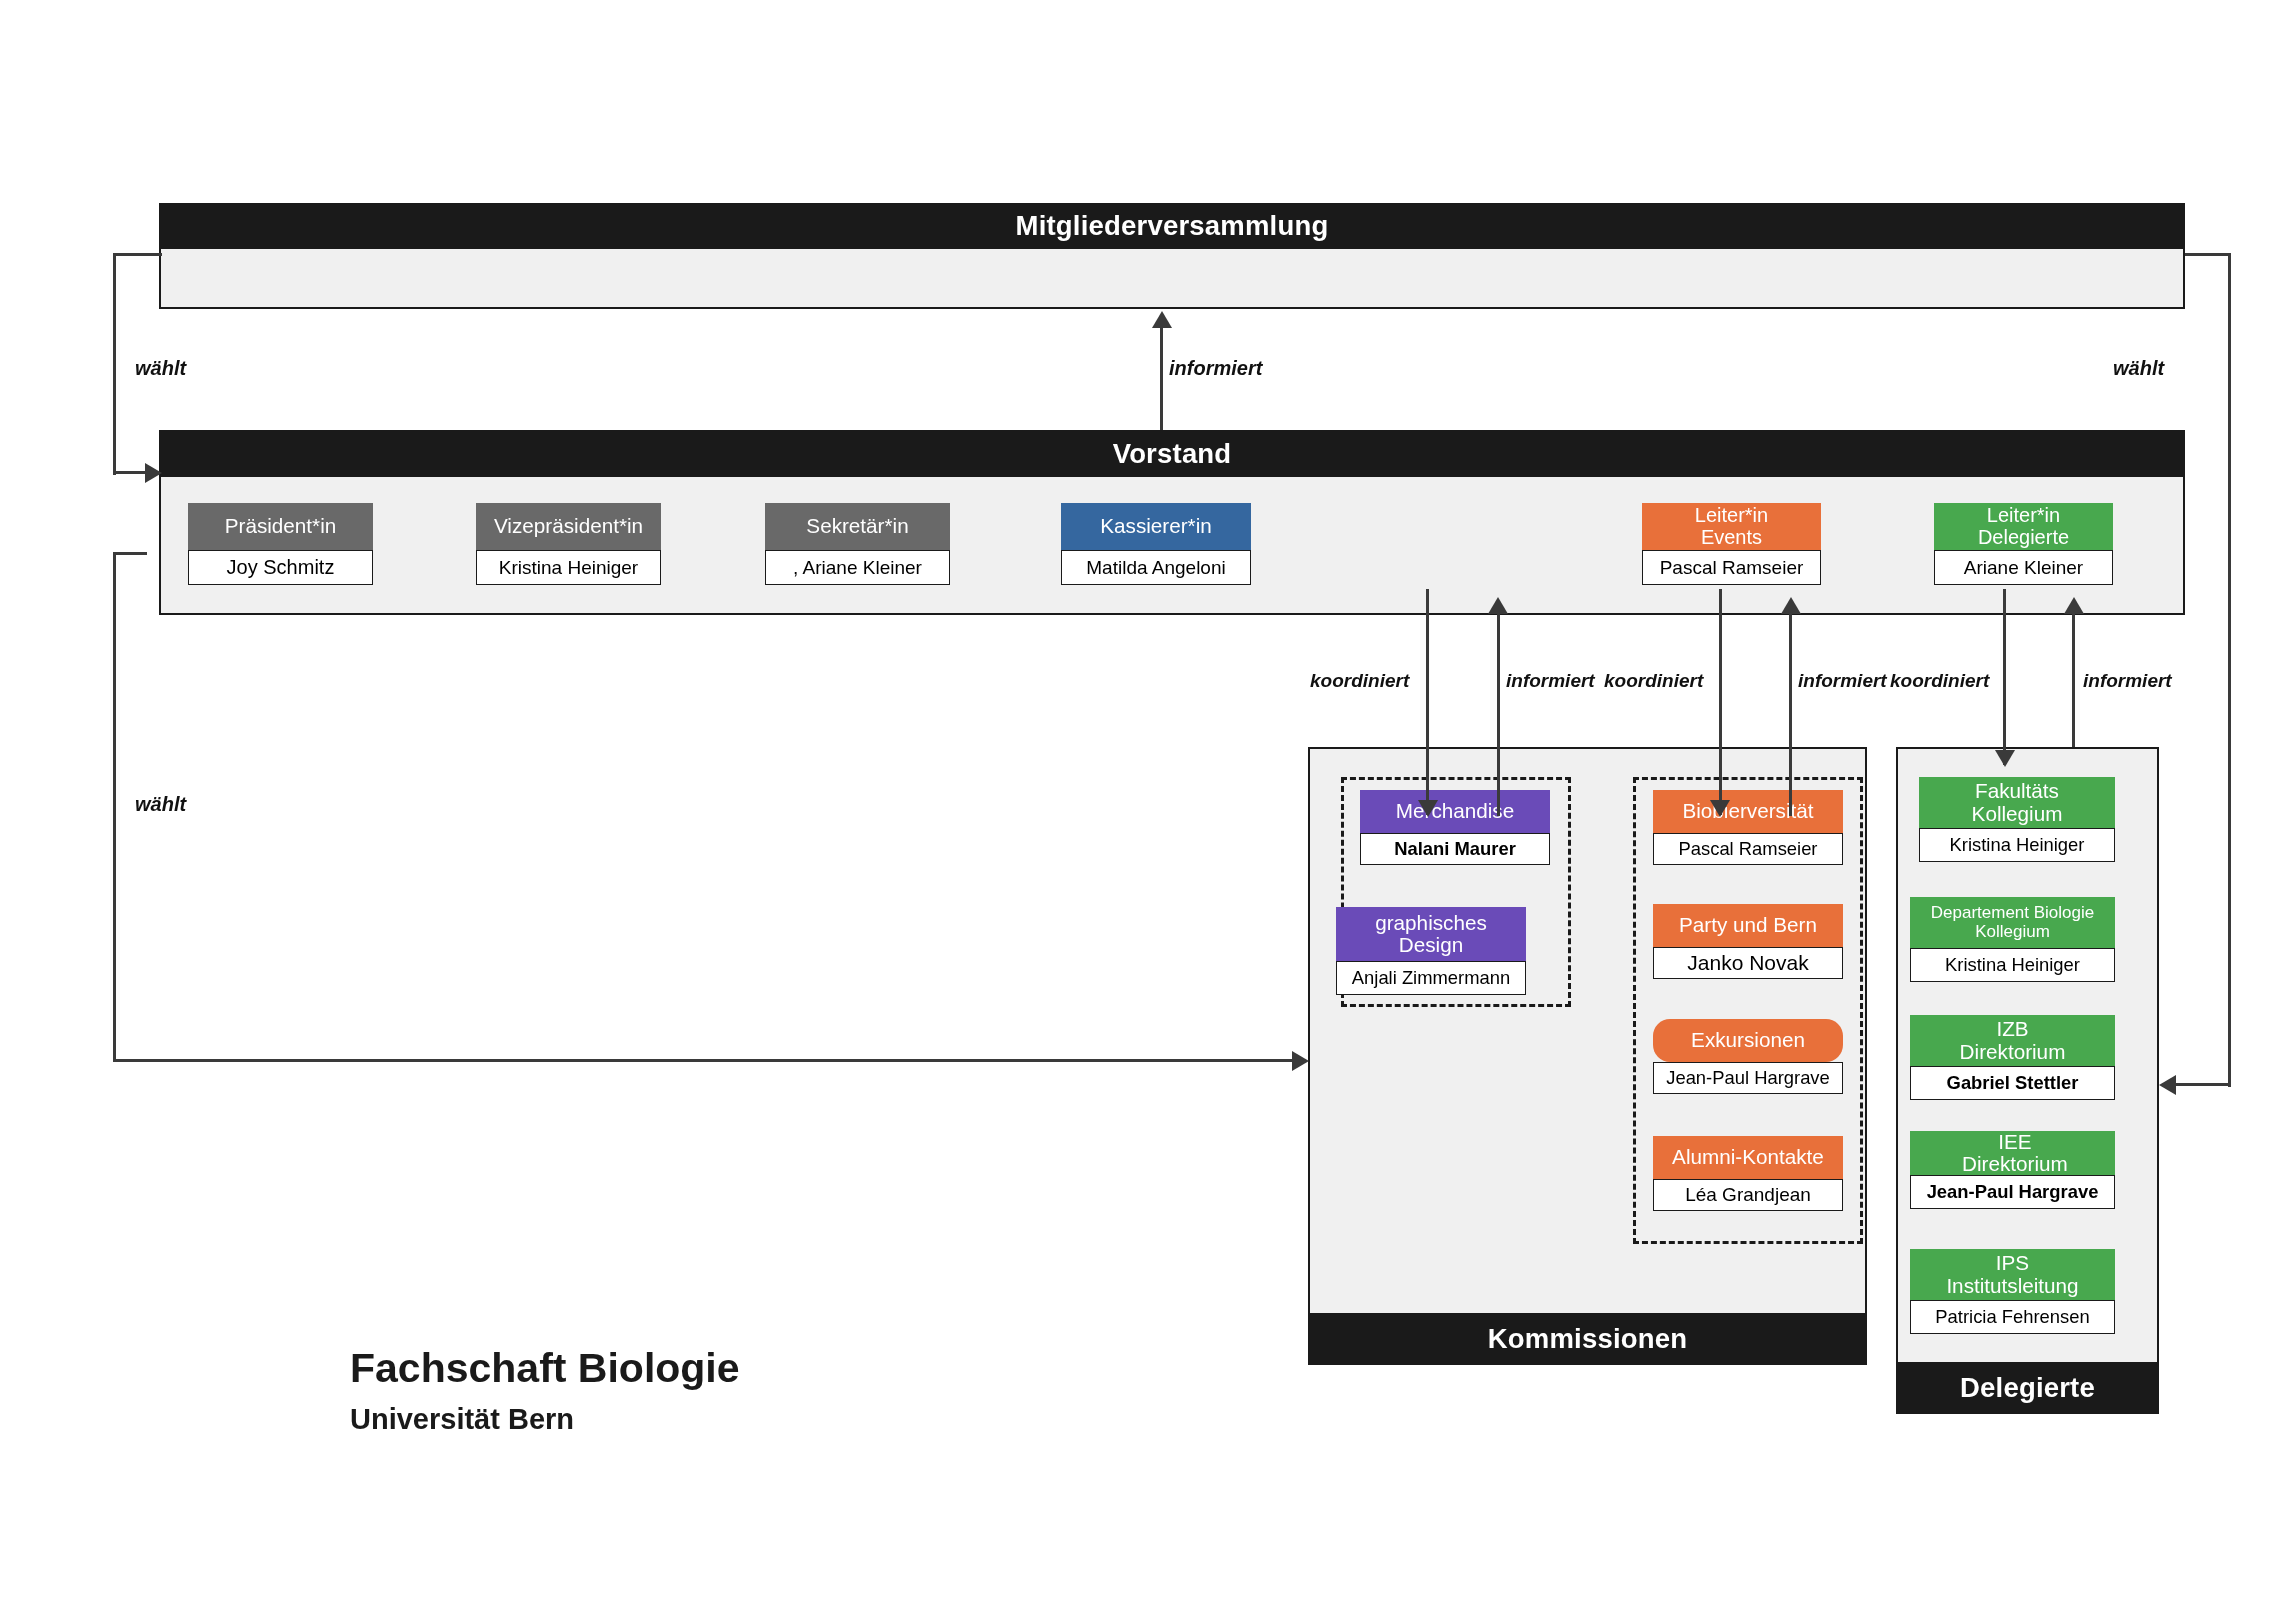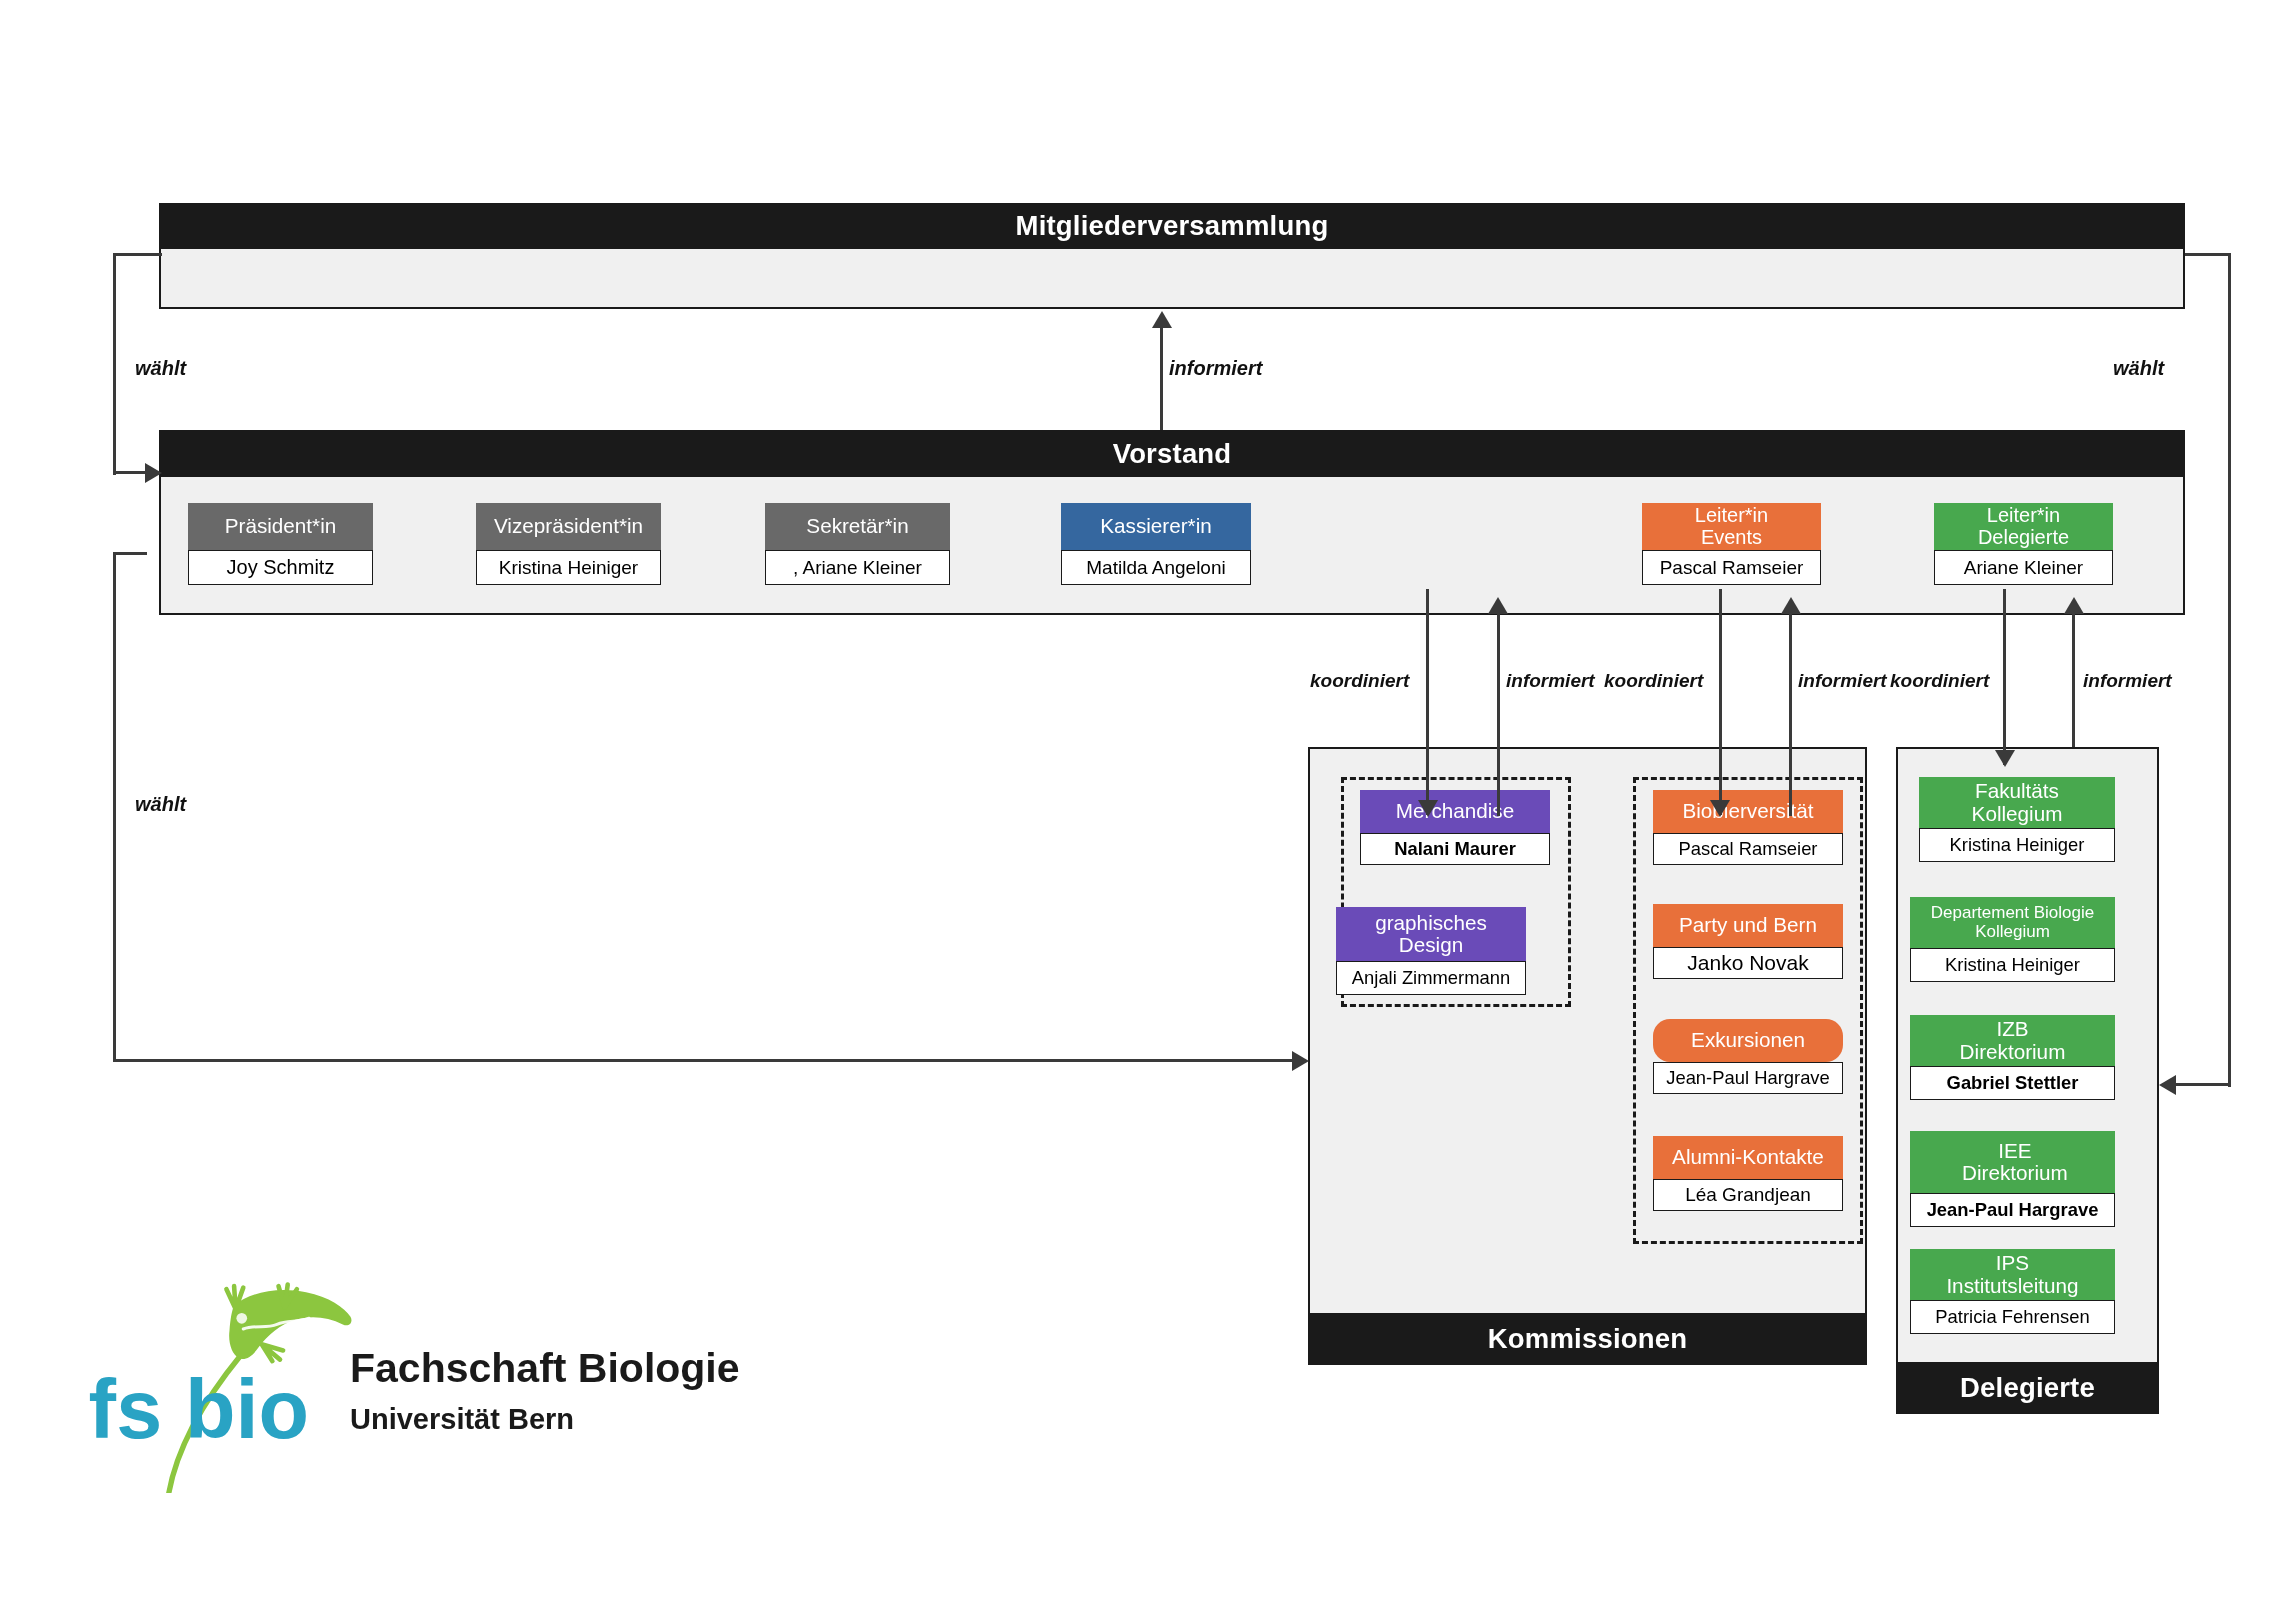--- a/index.html
+++ b/index.html
@@ -173,21 +173,21 @@
     <div class="nm" style="height:34px;font-size:18.4px;">Kristina Heiniger</div>
   </div>
 
   <div class="card" style="left:1910px;top:1015px;width:205px;height:84px;">
     <div class="cap c-green" style="height:51px;font-size:20.7px;white-space:pre-line;">IZB
 Direktorium</div>
     <div class="nm bold" style="height:34px;font-size:18.4px;">Gabriel Stettler</div>
   </div>
 
   <div class="card" style="left:1910px;top:1131px;width:205px;height:84px;">
-    <div class="cap c-green" style="height:62px;font-size:20.7px;white-space:pre-line;padding-left:8px;">IEE
+    <div class="cap c-green" style="height:44px;font-size:20.7px;white-space:pre-line;padding-left:8px;">IEE
 Direktorium</div>
     <div class="nm bold" style="height:34px;font-size:18.4px;">Jean-Paul Hargrave</div>
   </div>
 
   <div class="card" style="left:1910px;top:1249px;width:205px;height:84px;">
     <div class="cap c-green" style="height:51px;font-size:20.7px;white-space:pre-line;">IPS
 Institutsleitung</div>
     <div class="nm" style="height:34px;font-size:18.4px;">Patricia Fehrensen</div>
   </div>
 
@@ -230,40 +230,18 @@
   <div class="edgelabel" style="left:1798px;top:670px;font-size:19px;">informiert</div>
 
   <div class="ln v" style="left:2003px;top:589px;height:176px;"></div>
   <div class="arr down" style="left:1995px;top:750px;"></div>
   <div class="edgelabel" style="left:1890px;top:670px;font-size:19px;">koordiniert</div>
 
   <div class="ln v" style="left:2072px;top:612px;height:135px;"></div>
   <div class="arr up" style="left:2064px;top:597px;"></div>
   <div class="edgelabel" style="left:2083px;top:670px;font-size:19px;">informiert</div>
 
-  <div id="logo-wrap" style="left:84px;top:1263px;width:291px;height:230px;">
-    <svg width="291" height="230" viewBox="0 0 380 300">
-
-      <path d="M205 120 C 160 175, 115 245, 108 320" stroke="#8cc63f" stroke-width="7" fill="none" stroke-linecap="round"></path>
-
-      <path d="M196 55 C 214 40, 250 30, 290 38 C 320 44, 340 58, 348 70
-               C 352 77, 346 84, 338 80 C 318 70, 296 68, 276 74
-               C 256 80, 240 94, 228 110 C 220 122, 210 128, 202 124
-               C 193 119, 188 104, 190 88 C 191 74, 193 62, 196 55 Z" fill="#8cc63f"></path>
-
-      <circle cx="206" cy="72" r="7" fill="#ffffff" opacity="0.85"></circle>
-
-      <path d="M208 86 C 224 80, 238 86, 252 80 C 266 74, 280 78, 294 72" stroke="#ffffff" stroke-width="4" fill="none" stroke-linecap="round" opacity="0.9"></path>
-
-      <path d="M198 60 L186 34 M198 60 L196 30 M198 60 L208 32" stroke="#8cc63f" stroke-width="6" stroke-linecap="round"></path>
-      <path d="M262 58 L254 30 M262 58 L266 28 M262 58 L278 34" stroke="#8cc63f" stroke-width="6" stroke-linecap="round"></path>
-
-      <path d="M232 106 L246 128 M232 106 L256 126 M232 106 L260 114" stroke="#8cc63f" stroke-width="6" stroke-linecap="round"></path>
-
-      <text x="6" y="228" font-family="'Liberation Sans',sans-serif" font-size="108" font-weight="bold" fill="#29a3c4">fs bio</text>
-    </svg>
-  </div>
 
   <div class="logo-txt1" style="left:350px;top:1345px;font-size:41px;">Fachschaft Biologie</div>
   <div class="logo-txt2" style="left:350px;top:1403px;font-size:29px;">Universität Bern</div>
 
 </div>
 
 
 </body></html>

